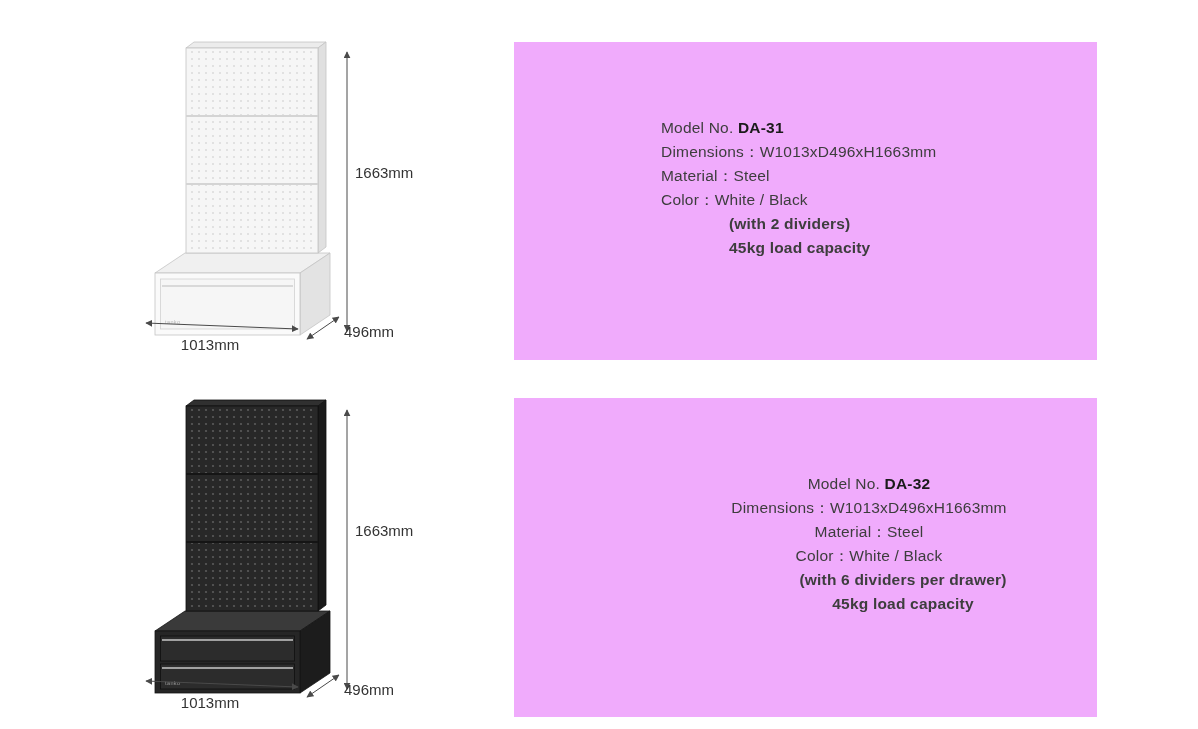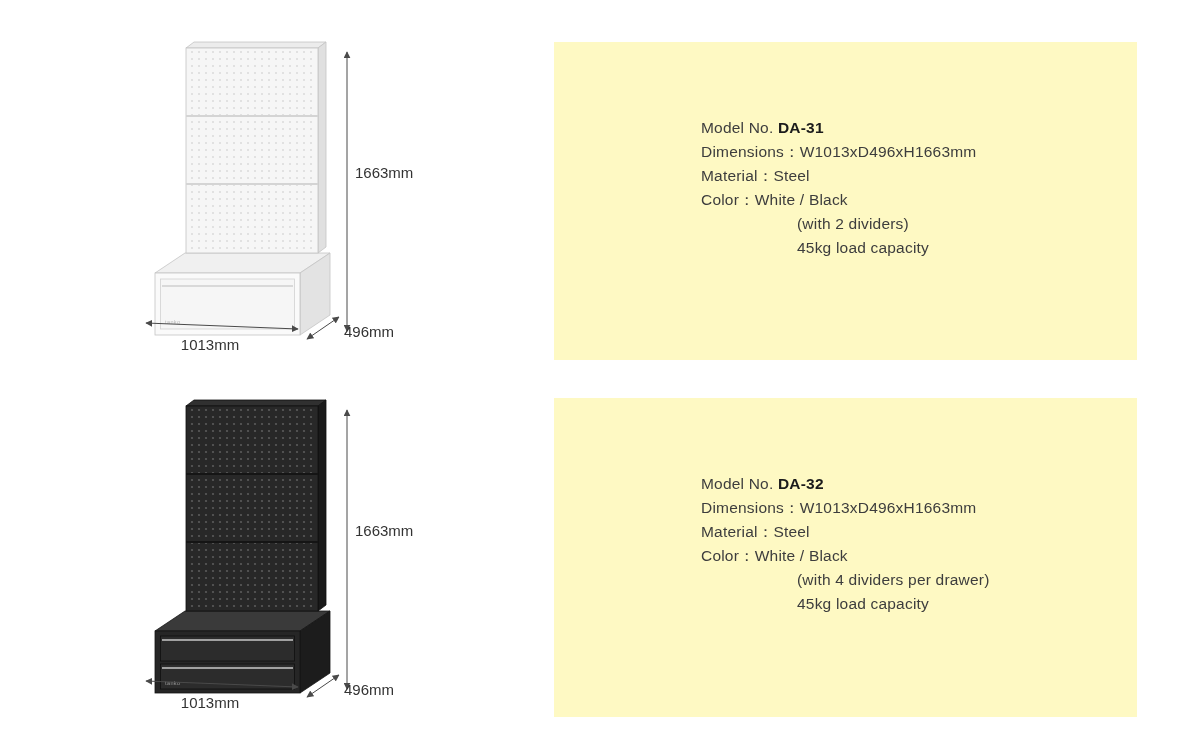--- a/index.html
+++ b/index.html
@@ -3,32 +3,32 @@
 <meta charset="utf-8">
 <style>
   html,body{margin:0;padding:0;}
   body{
     width:1198px;height:729px;position:relative;overflow:hidden;
     background:#ffffff;
     font-family:"Liberation Sans", sans-serif;
     color:#3d3d3d;
   }
   .spec-panel{
-    position:absolute;left:554px;width:583px;background:#fef9c3;
+    position:absolute;left:514px;width:583px;background:#f0abfc;
   }
   .spec-panel.p1{top:42px;height:318px;}
-  .spec-panel.p2{top:398px;height:319px;}
+  .spec-panel.p2{top:398px;height:319px;text-align:center;}
   .spec-text{
     padding:74px 20px 0 147px;
     font-size:15.5px;line-height:24px;color:#3d3d3d;
     letter-spacing:.2px;
   }
   .spec-text .line{white-space:nowrap;}
   .spec-text strong{color:#1b1b1b;font-weight:700;}
-  .spec-text .indent{margin-left:96px;}
+  .spec-text .indent{margin-left:68px;font-weight:bold;}
   .diagram{position:absolute;left:140px;width:310px;height:350px;}
   .diagram.d1{top:28px;}
   .diagram.d2{top:386px;}
   svg text.dim{font-family:"Liberation Sans",sans-serif;font-size:15px;fill:#333;}
   svg text.brand{font-family:"Liberation Sans",sans-serif;letter-spacing:.4px;}
 </style>
 </head>
 <body>
 
 <svg class="diagram d1" viewBox="0 0 310 350">
@@ -141,16 +141,16 @@
 </svg>
 
 <section class="spec-panel p2">
   <div class="spec-text">
     <div class="line">
       <span>Model No. </span><strong>DA-32</strong>
     </div>
     <div class="line">Dimensions：W1013xD496xH1663mm</div>
     <div class="line">Material：Steel</div>
     <div class="line">Color：White / Black</div>
-    <div class="line indent">(with 4 dividers per drawer)</div>
+    <div class="line indent">(with 6 dividers per drawer)</div>
     <div class="line indent">45kg load capacity</div>
   </div>
 </section>
 
 </body></html>

